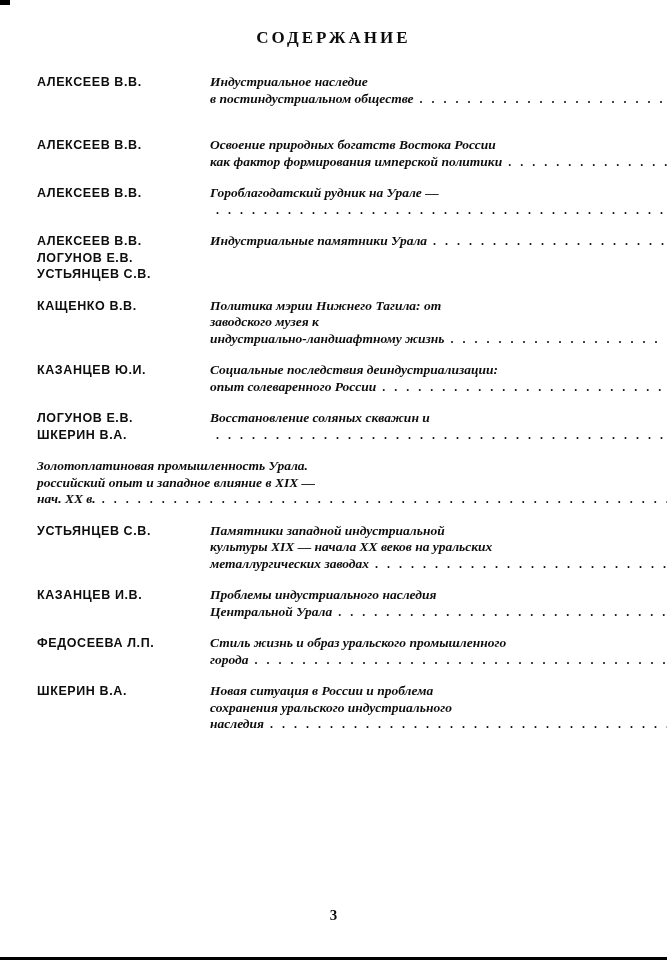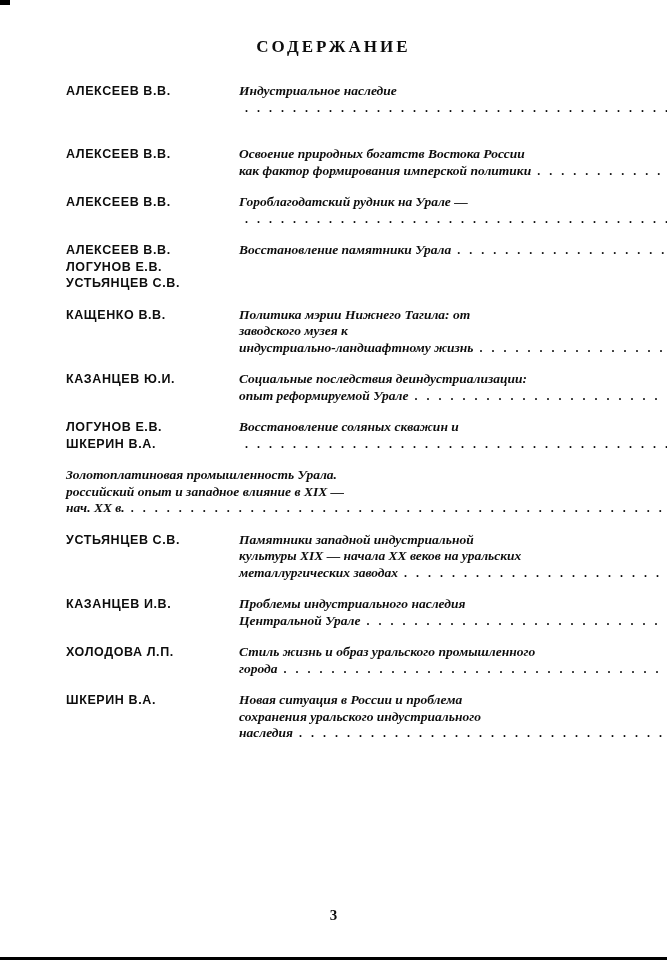--- a/index.html
+++ b/index.html
@@ -18,26 +18,25 @@
     left: 37px;
     right: 37px;
     top: 28px;
   }
   .toc-title {
     text-align: center;
     font-family: "Liberation Serif", serif;
     font-weight: bold;
     font-size: 17px;
     letter-spacing: 3px;
-    margin: 9px 0 26px 0;
+    margin: 0 0 26px 0;
   }
   .entry {
     display: flex;
     margin-bottom: 15px;
-    margin-left: 29px;
   }
   .entry.gap-xl { margin-bottom: 30px; }
   .authors {
     width: 173px;
     flex: 0 0 173px;
     font-family: "Liberation Sans", sans-serif;
     font-weight: bold;
     font-size: 12.5px;
     line-height: 16.5px;
     letter-spacing: 0.6px;
@@ -102,20 +101,21 @@
   <div class="content">
     <h1 class="toc-title">СОДЕРЖАНИЕ</h1>
 
     <div class="entry gap-xl">
       <div class="authors">
         <div>АЛЕКСЕЕВ В.В.</div>
       </div>
       <div class="titles">
         <div class="tline">Индустриальное наследие</div>
         <div class="tline tline-last">
+          <span class="tl-text">в постиндустриальном обществе</span>
           <span class="dots">. . . . . . . . . . . . . . . . . . . . . . . . . . . . . . . . . . . . . . . . . . . . . . . . . . . . . . . . . . . . . . . . . . . . . . . . . . . . . . . . . . . . . . . . . . </span>
 
         </div>
       </div>
     </div>
 
     <div class="entry">
       <div class="authors">
         <div>АЛЕКСЕЕВ В.В.</div>
       </div>
@@ -143,21 +143,21 @@
     </div>
 
     <div class="entry">
       <div class="authors">
         <div>АЛЕКСЕЕВ В.В.</div>
         <div>ЛОГУНОВ Е.В.</div>
         <div>УСТЬЯНЦЕВ С.В.</div>
       </div>
       <div class="titles">
         <div class="tline tline-last">
-          <span class="tl-text">Восстановление памятники Урала</span>
+          <span class="tl-text">Индустриальные памятники Урала</span>
           <span class="dots">. . . . . . . . . . . . . . . . . . . . . . . . . . . . . . . . . . . . . . . . . . . . . . . . . . . . . . . . . . . . . . . . . . . . . . . . . . . . . . . . . . . . . . . . . . </span>
 
         </div>
       </div>
     </div>
 
     <div class="entry">
       <div class="authors">
         <div>КАЩЕНКО В.В.</div>
       </div>
@@ -172,21 +172,21 @@
       </div>
     </div>
 
     <div class="entry">
       <div class="authors">
         <div>КАЗАНЦЕВ Ю.И.</div>
       </div>
       <div class="titles">
         <div class="tline">Социальные последствия деиндустриализации:</div>
         <div class="tline tline-last">
-          <span class="tl-text">опыт реформируемой Урале</span>
+          <span class="tl-text">опыт солеваренного России</span>
           <span class="dots">. . . . . . . . . . . . . . . . . . . . . . . . . . . . . . . . . . . . . . . . . . . . . . . . . . . . . . . . . . . . . . . . . . . . . . . . . . . . . . . . . . . . . . . . . . </span>
 
         </div>
       </div>
     </div>
 
     <div class="entry">
       <div class="authors">
         <div>ЛОГУНОВ Е.В.</div>
         <div>ШКЕРИН В.А.</div>
@@ -227,30 +227,30 @@
       </div>
     </div>
 
     <div class="entry">
       <div class="authors">
         <div>КАЗАНЦЕВ И.В.</div>
       </div>
       <div class="titles">
         <div class="tline">Проблемы индустриального наследия</div>
         <div class="tline tline-last">
-          <span class="tl-text">Центральной Урале</span>
-          <span class="dots">. . . . . . . . . . . . . . . . . . . . . . . . . . . . . . . . . . . . . . . . . . . . . . . . . . . . . . . . . . . . . . . . . . . . . . . . . . . . . . . . . . . . . . . . . . </span>
-
-        </div>
-      </div>
-    </div>
-
-    <div class="entry">
-      <div class="authors">
-        <div>ХОЛОДОВА Л.П.</div>
+          <span class="tl-text">Центральной Урала</span>
+          <span class="dots">. . . . . . . . . . . . . . . . . . . . . . . . . . . . . . . . . . . . . . . . . . . . . . . . . . . . . . . . . . . . . . . . . . . . . . . . . . . . . . . . . . . . . . . . . . </span>
+
+        </div>
+      </div>
+    </div>
+
+    <div class="entry">
+      <div class="authors">
+        <div>ФЕДОСЕЕВА Л.П.</div>
       </div>
       <div class="titles">
         <div class="tline">Стиль жизнь и образ уральского промышленного</div>
         <div class="tline tline-last">
           <span class="tl-text">города</span>
           <span class="dots">. . . . . . . . . . . . . . . . . . . . . . . . . . . . . . . . . . . . . . . . . . . . . . . . . . . . . . . . . . . . . . . . . . . . . . . . . . . . . . . . . . . . . . . . . . </span>
 
         </div>
       </div>
     </div>

